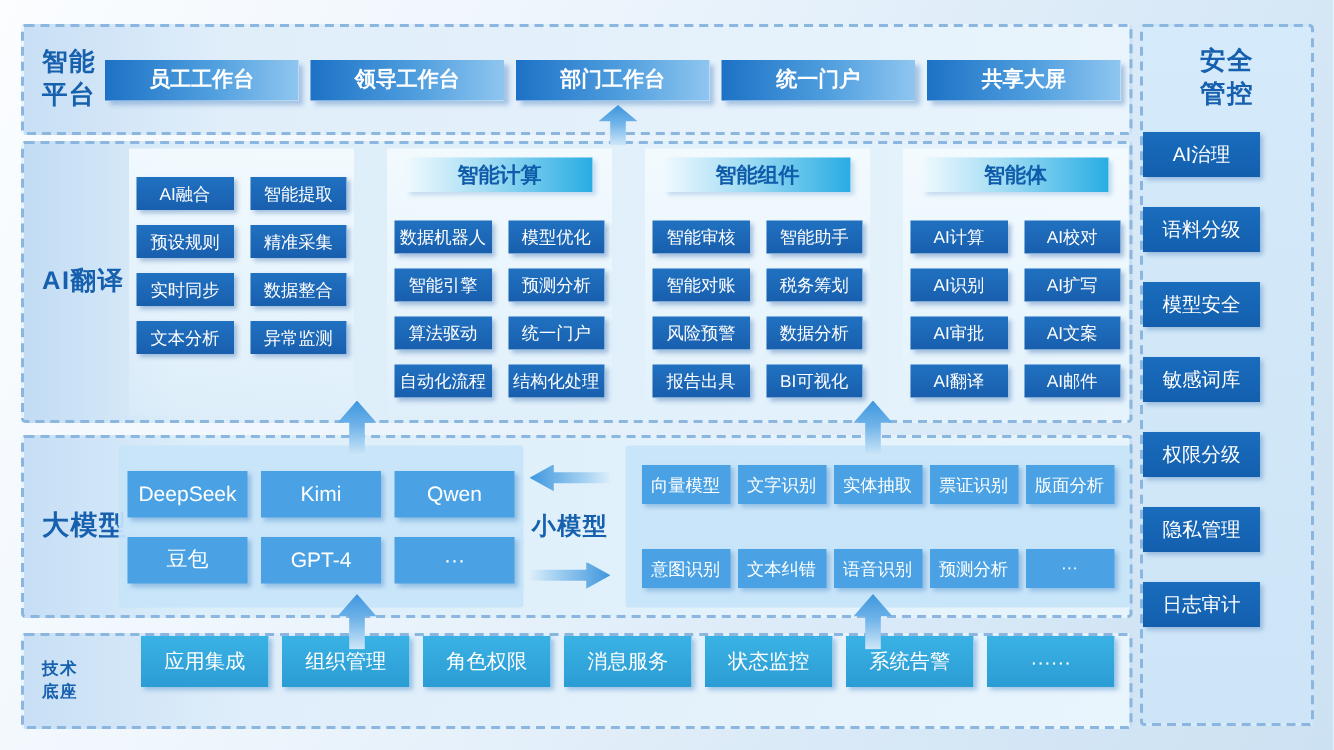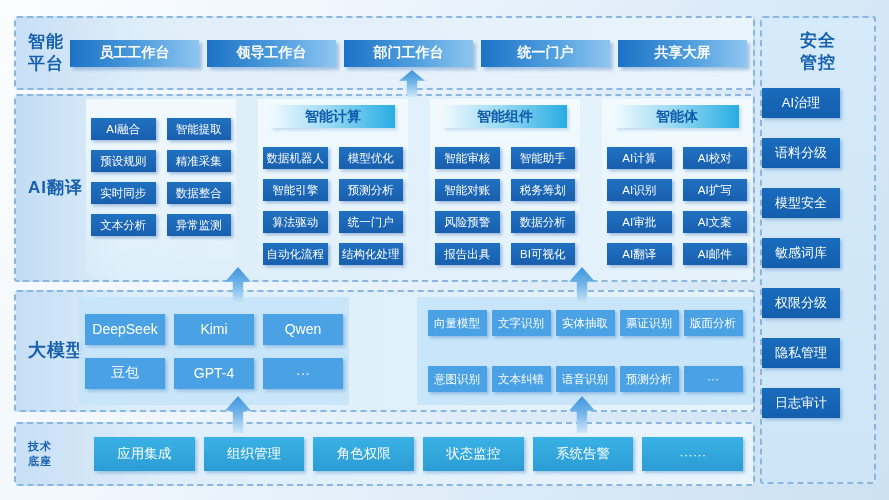--- a/index.html
+++ b/index.html
@@ -67,21 +67,21 @@
   .small-models{left:401px;width:336px;display:grid;grid-template-columns:repeat(5,59px);
     gap:30px 5px;justify-content:center;align-content:center;}
   .btn-model-sm{height:26px;display:flex;align-items:center;justify-content:center;
     background:#4aa2e5;color:#fff;font-size:11.5px;box-shadow:2px 2px 3px rgba(90,150,205,.5);
     white-space:nowrap;}
   
   .base{left:14px;top:422px;width:741px;height:64px;
     background:linear-gradient(90deg,#c8dff5 0%,#dfeefa 20%,#e9f5fd 100%);}
   .base-label{font-size:11px;}
   .base-items{position:absolute;left:56px;right:10px;top:0;bottom:0;
-    display:flex;align-items:center;gap:9px;margin-left:22px;}
+    display:flex;gap:9px;margin-left:22px;}
   .btn-base{flex:1;height:34px;display:flex;align-items:center;justify-content:center;
     background:linear-gradient(180deg,#3ab2e4,#2b9cd4);color:#fff;font-size:13.5px;
     box-shadow:2px 2px 3px rgba(90,150,205,.5);}
   
   .arrow{position:absolute;z-index:5;}
   .arrow-up{
     clip-path:polygon(50% 0,100% 40%,70% 40%,70% 100%,30% 100%,30% 40%,0 40%);
     background:linear-gradient(180deg,#3e96dd 0%,#6fb3e9 45%,#cfe7f8 100%);
   }
   .arrow-h{width:54px;height:18px;}
@@ -190,20 +190,25 @@
   <section class="sec models">
     <div class="sec-label" style="font-size:18px">大模型</div>
     <div class="panel big-models">
         <div class="btn-model">DeepSeek</div>
         <div class="btn-model">Kimi</div>
         <div class="btn-model">Qwen</div>
         <div class="btn-model">豆包</div>
         <div class="btn-model">GPT-4</div>
         <div class="btn-model">···</div>
       </div>
+    <div class="connector">
+      <div class="arrow-h arrow-left"></div>
+      <div class="small-label">小模型</div>
+      <div class="arrow-h arrow-right"></div>
+    </div>
     <div class="panel small-models">
         <div class="btn-model-sm">向量模型</div>
         <div class="btn-model-sm">文字识别</div>
         <div class="btn-model-sm">实体抽取</div>
         <div class="btn-model-sm">票证识别</div>
         <div class="btn-model-sm">版面分析</div>
         <div class="btn-model-sm">意图识别</div>
         <div class="btn-model-sm">文本纠错</div>
         <div class="btn-model-sm">语音识别</div>
         <div class="btn-model-sm">预测分析</div>
@@ -211,20 +216,21 @@
       </div>
   </section>
 
   <section class="sec base">
     <div class="sec-label base-label">技术
 底座</div>
     <div class="base-items">
         <div class="btn-base">应用集成</div>
         <div class="btn-base">组织管理</div>
         <div class="btn-base">角色权限</div>
+        <div class="btn-base">消息服务</div>
         <div class="btn-base">状态监控</div>
         <div class="btn-base">系统告警</div>
         <div class="btn-base">······</div>
       </div>
   </section>
 
   <div class="arrow arrow-up a-top"></div>
   <div class="arrow arrow-up a-mid-l"></div>
   <div class="arrow arrow-up a-mid-r"></div>
   <div class="arrow arrow-up a-bot-l"></div>

